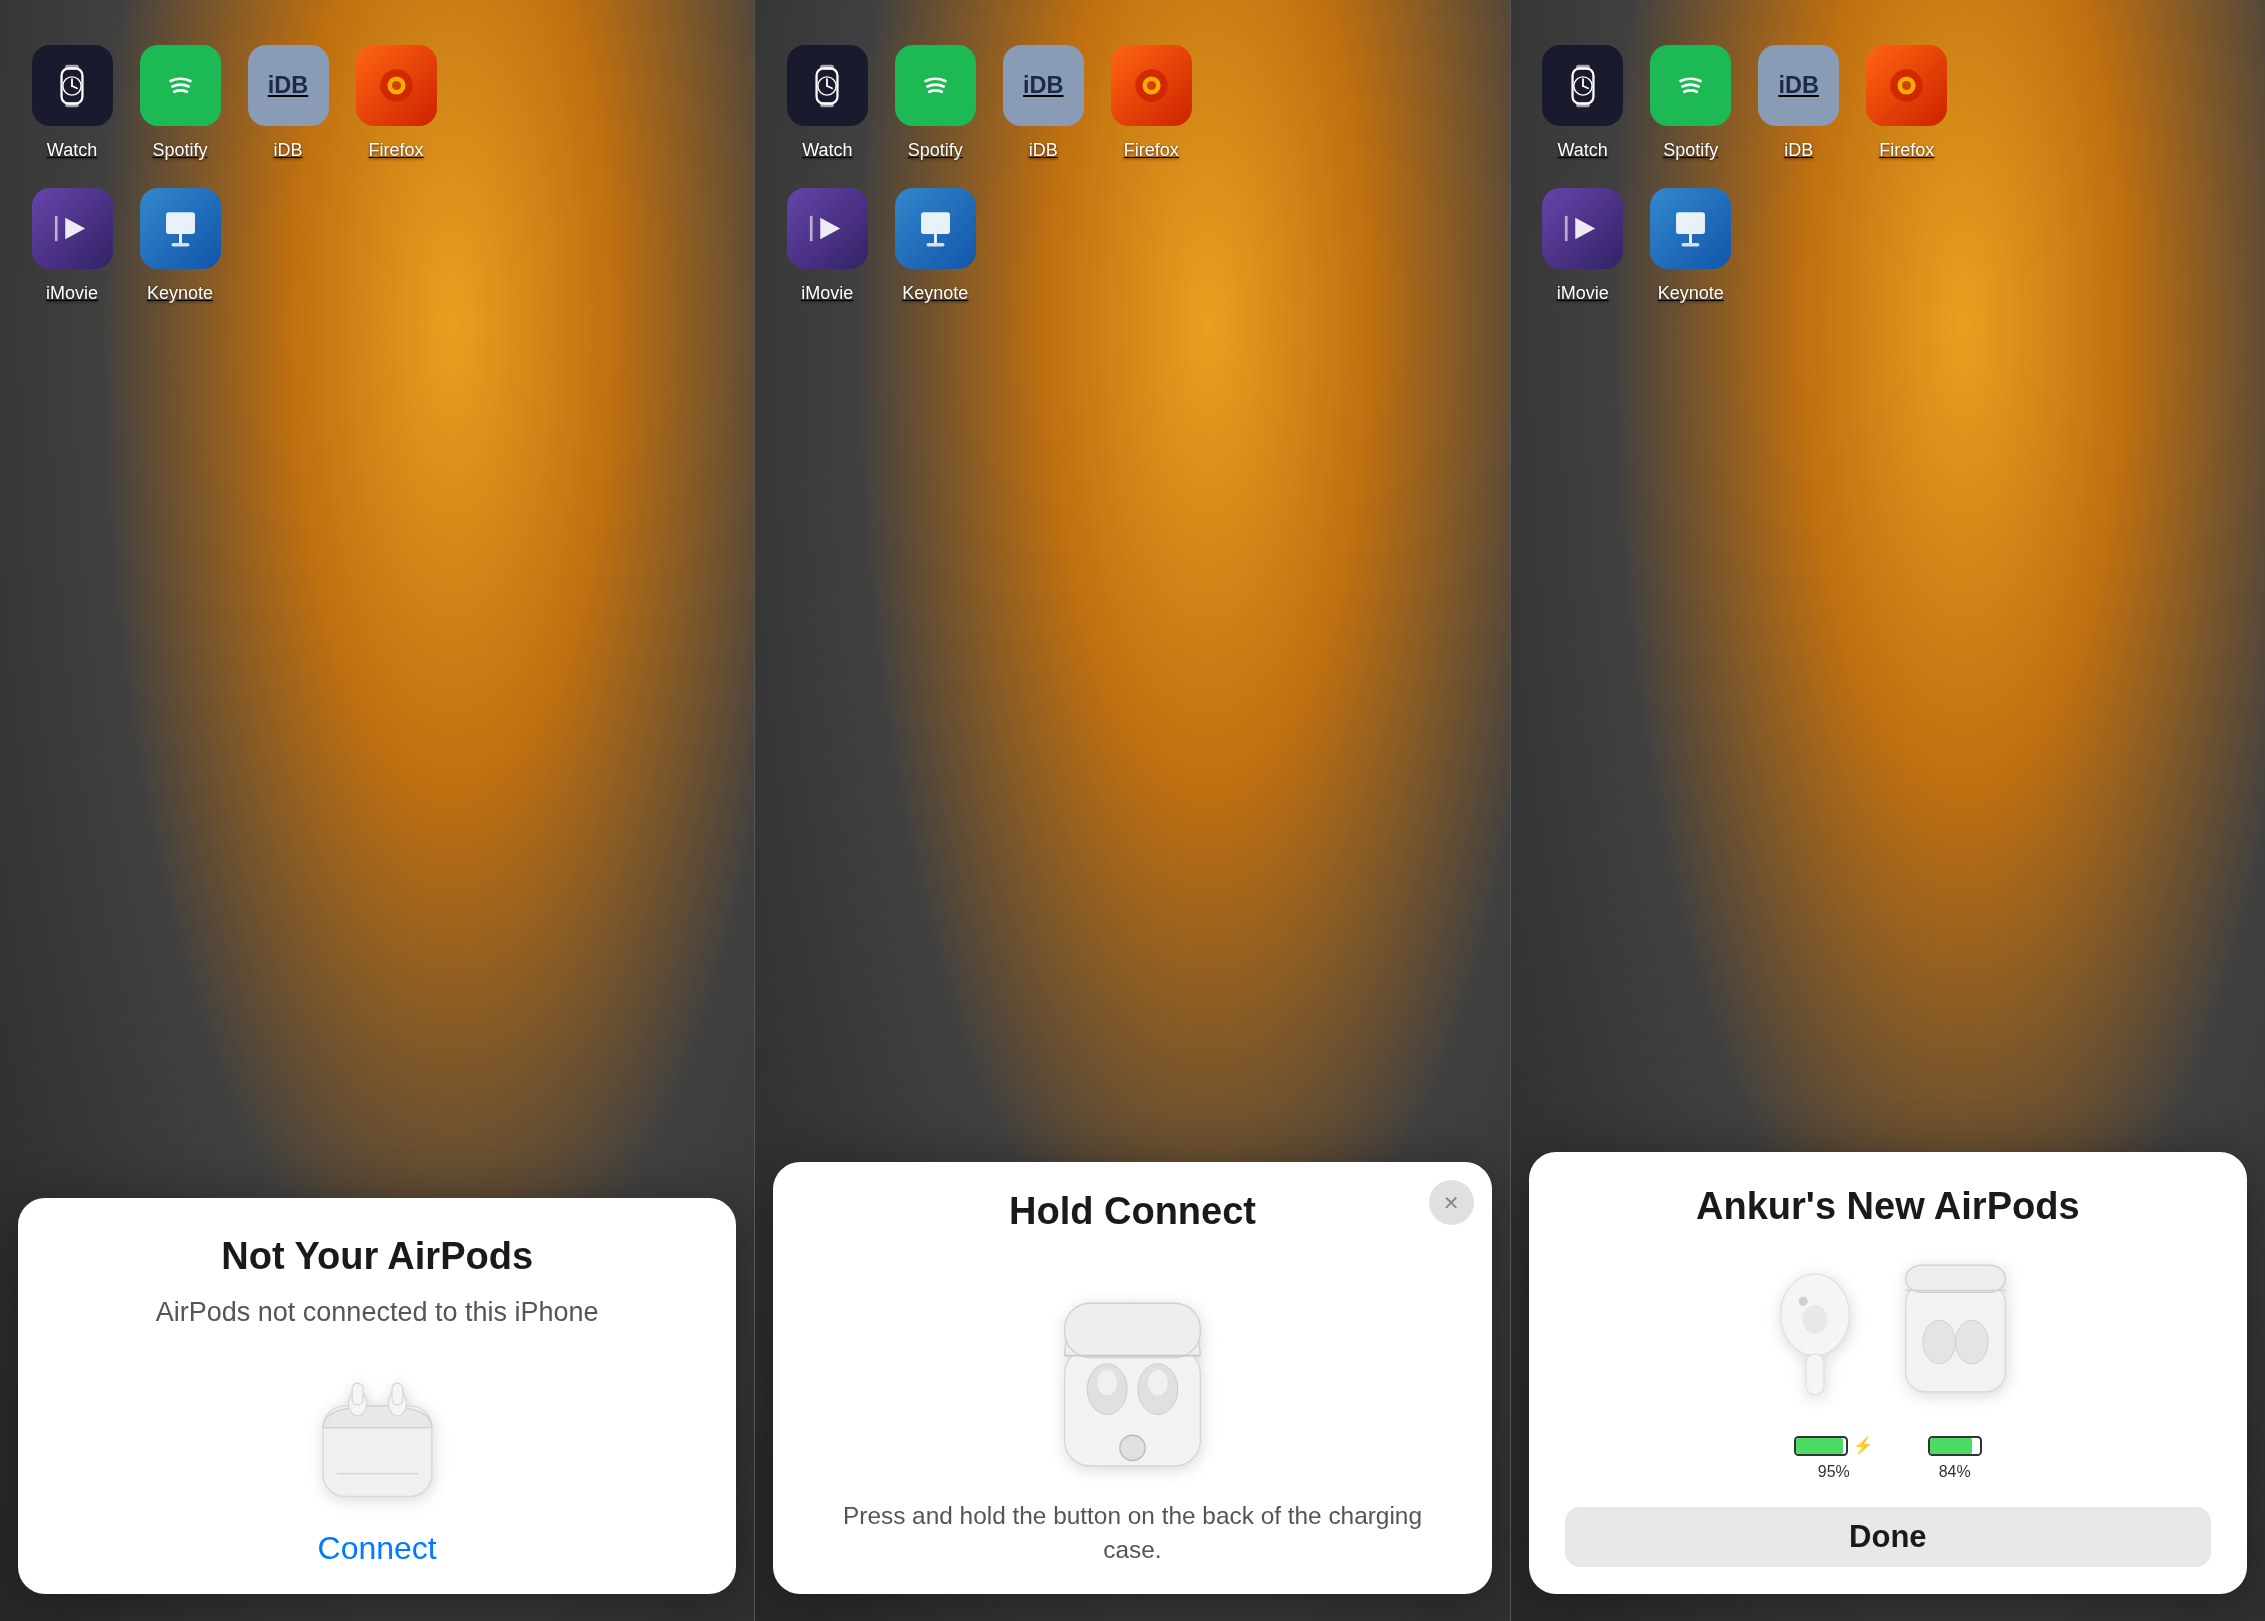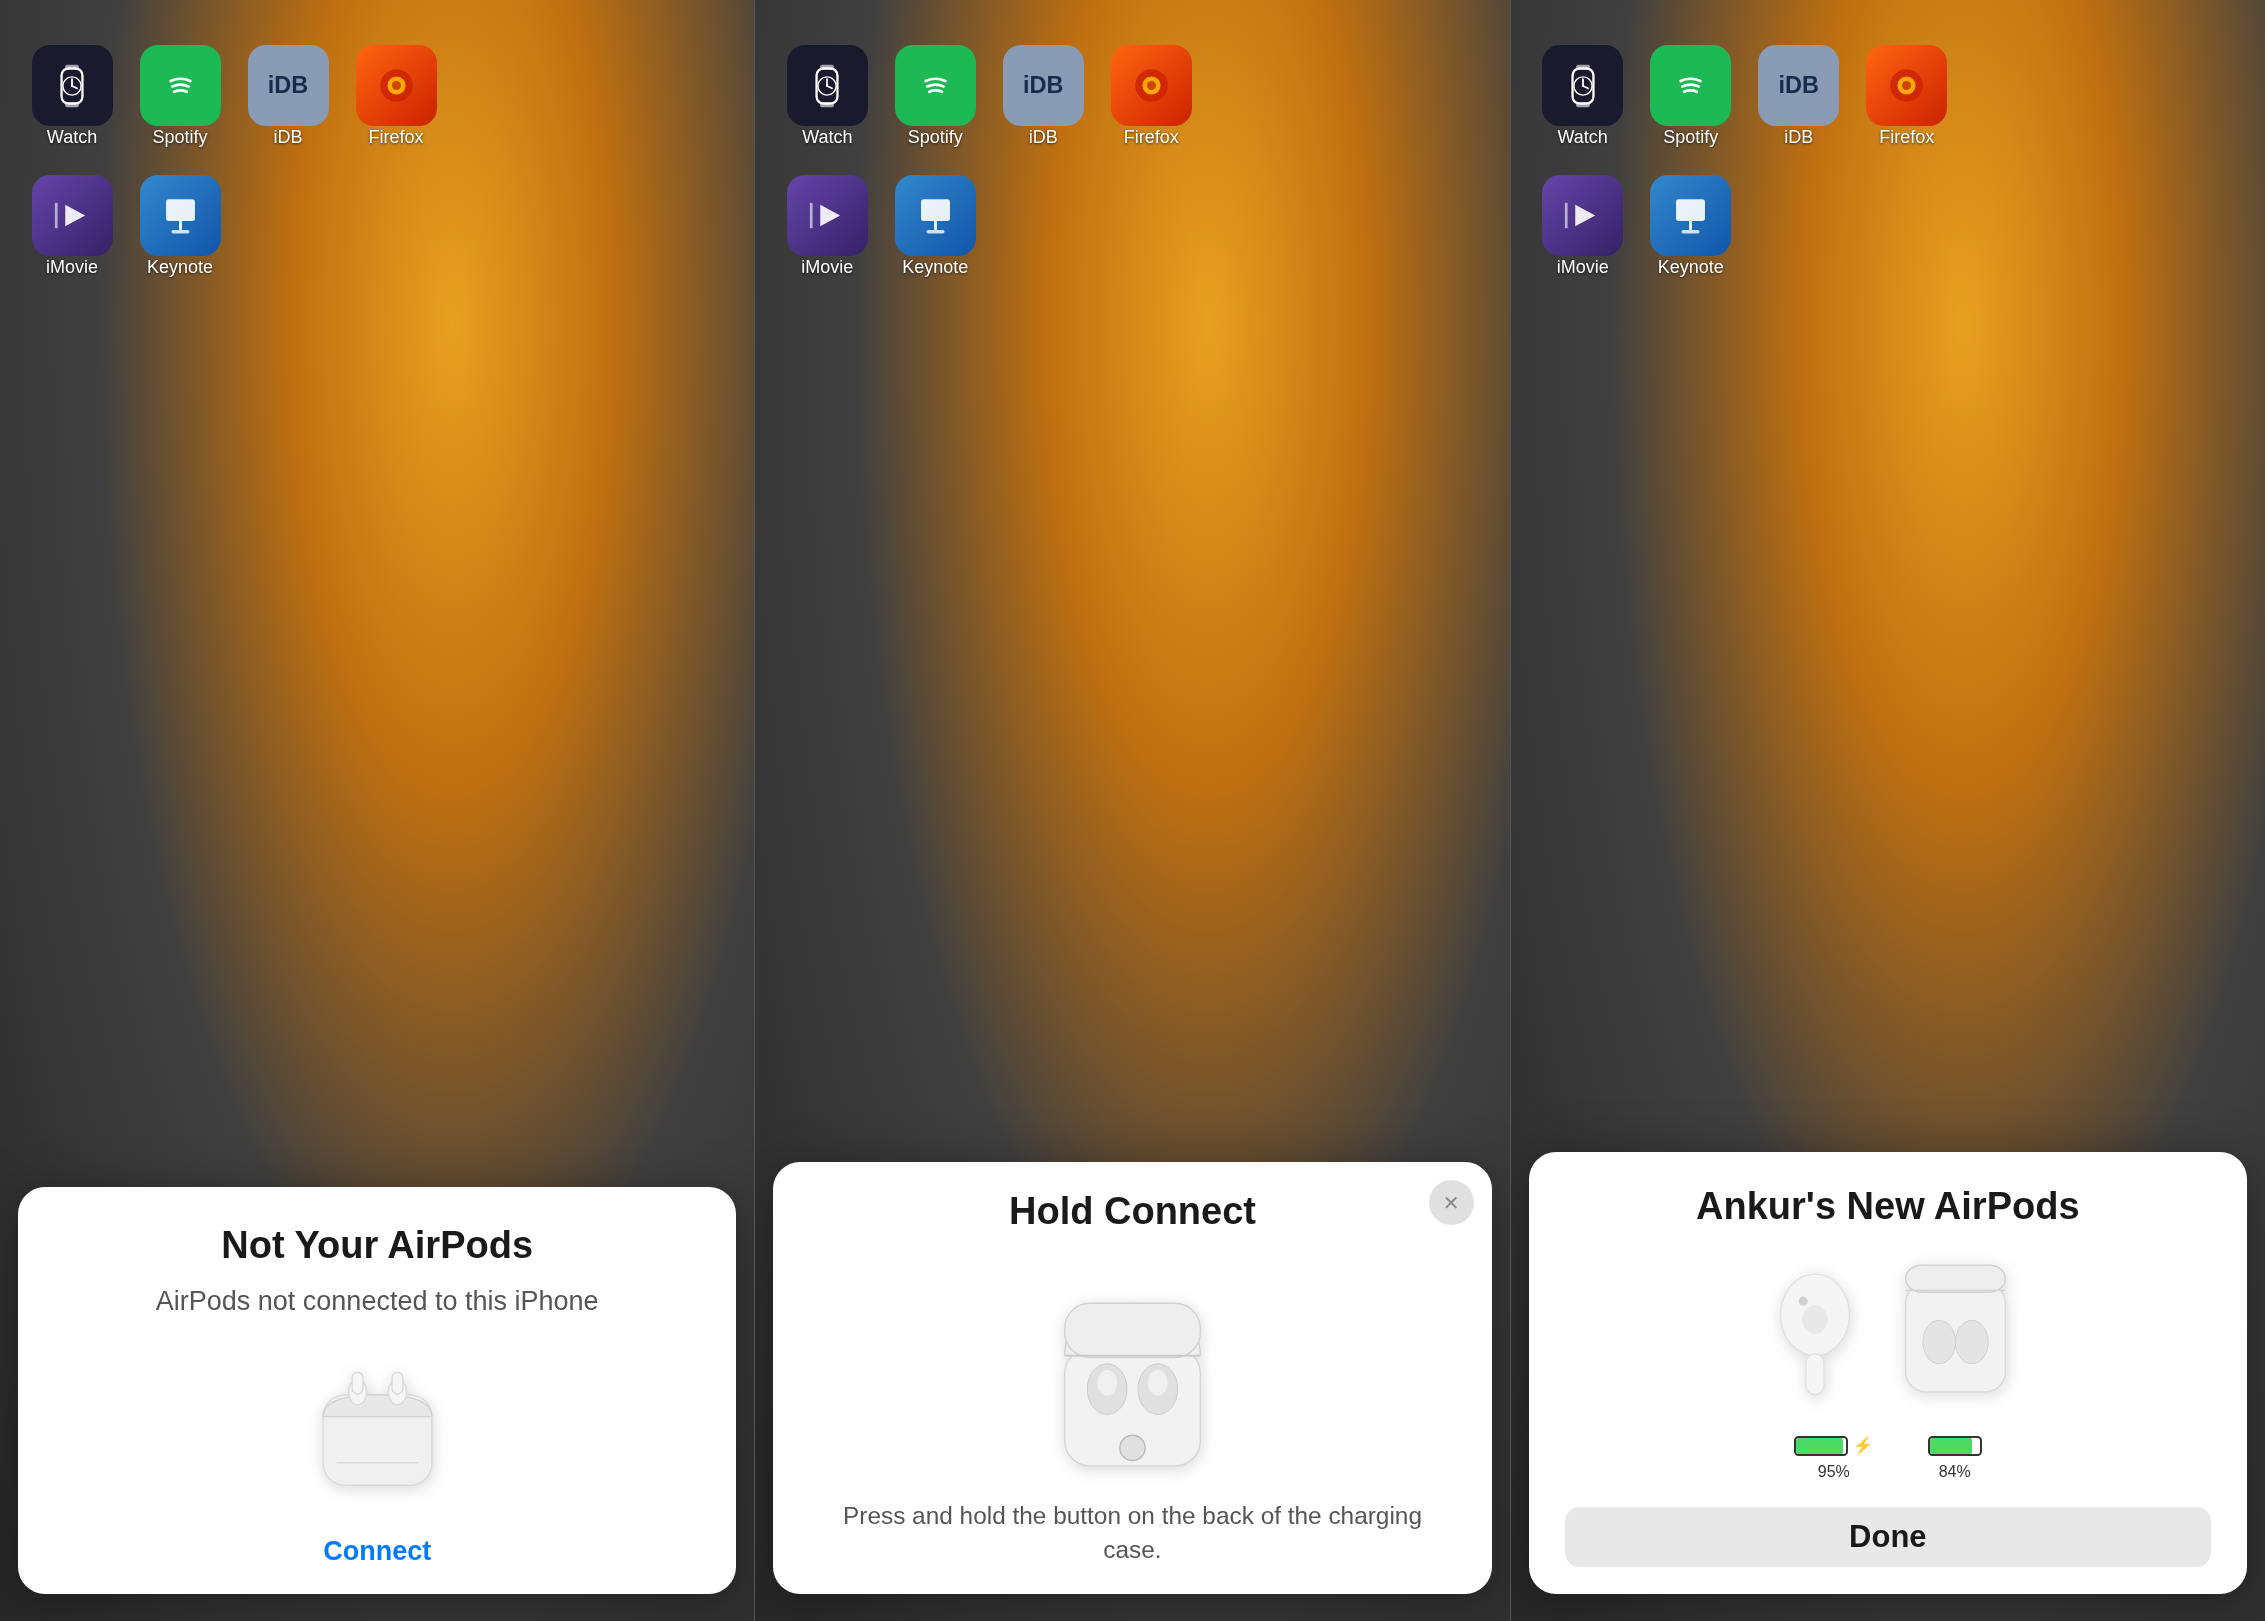--- a/index.html
+++ b/index.html
@@ -37,22 +37,23 @@
       display: grid;
       grid-template-columns: repeat(4, 90px);
       grid-template-rows: repeat(2, auto);
       gap: 27px 18px;
     }
 
     .app-icon {
       display: flex;
       flex-direction: column;
       align-items: center;
-      gap: 1px;
+      gap: 14px;
       cursor: pointer;
+      text-decoration: underline;
     }
 
     .app-icon-img {
       width: 81px;
       height: 81px;
       border-radius: 18px;
       display: flex;
       align-items: center;
       justify-content: center;
       font-size: 40px;
@@ -101,25 +102,25 @@
     }
 
     .card-subtitle {
       font-size: 27px;
       color: #555;
       text-align: center;
       line-height: 1.4;
     }
 
     .connect-btn {
-      font-size: 27px;
+      font-size: 32px;
       color: #007AFF;
-      font-weight: 700;
+      font-weight: 400;
       cursor: pointer;
-      margin-top: 23px;
+      margin-top: 6px;
     }
 
     
     .airpods-closed {
       width: 163px;
       height: 145px;
       position: relative;
       margin: 9px auto;
     }
 

